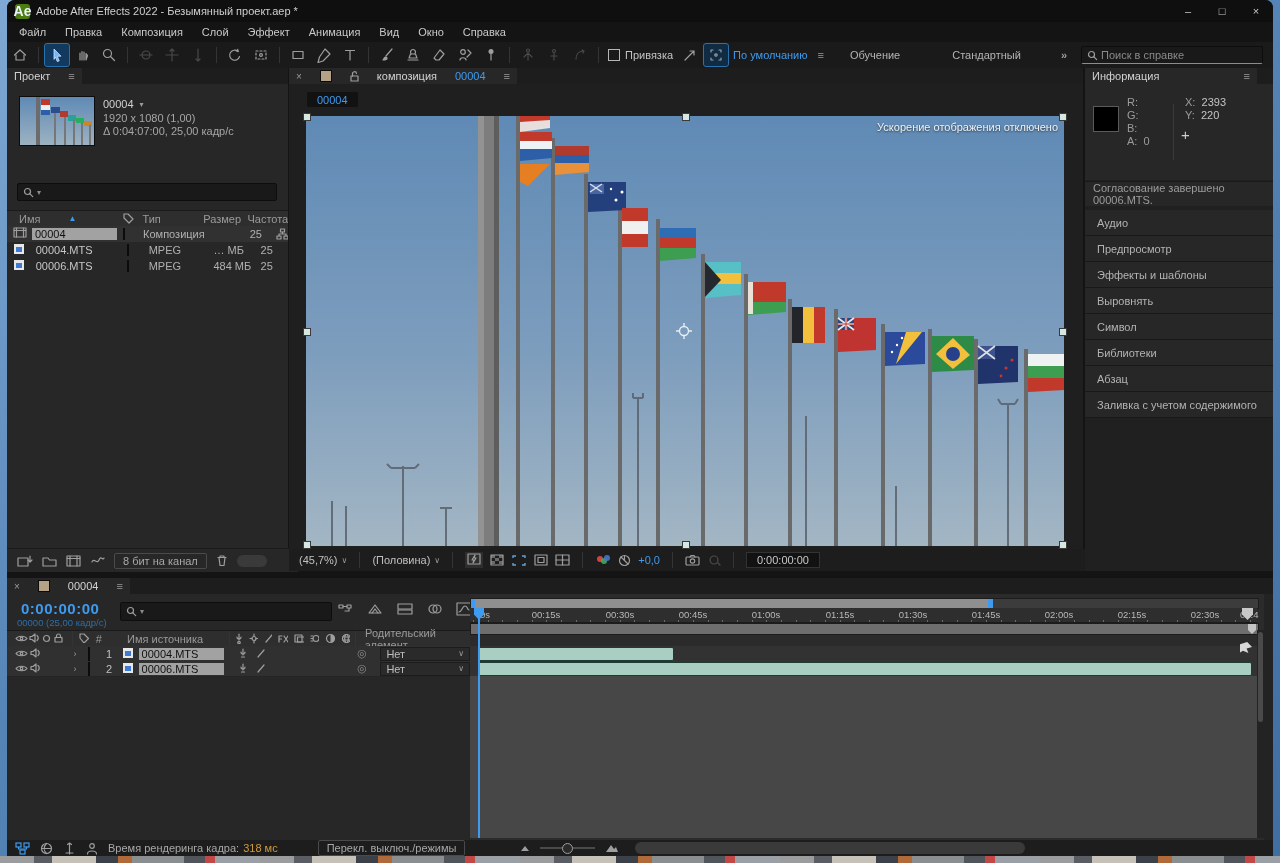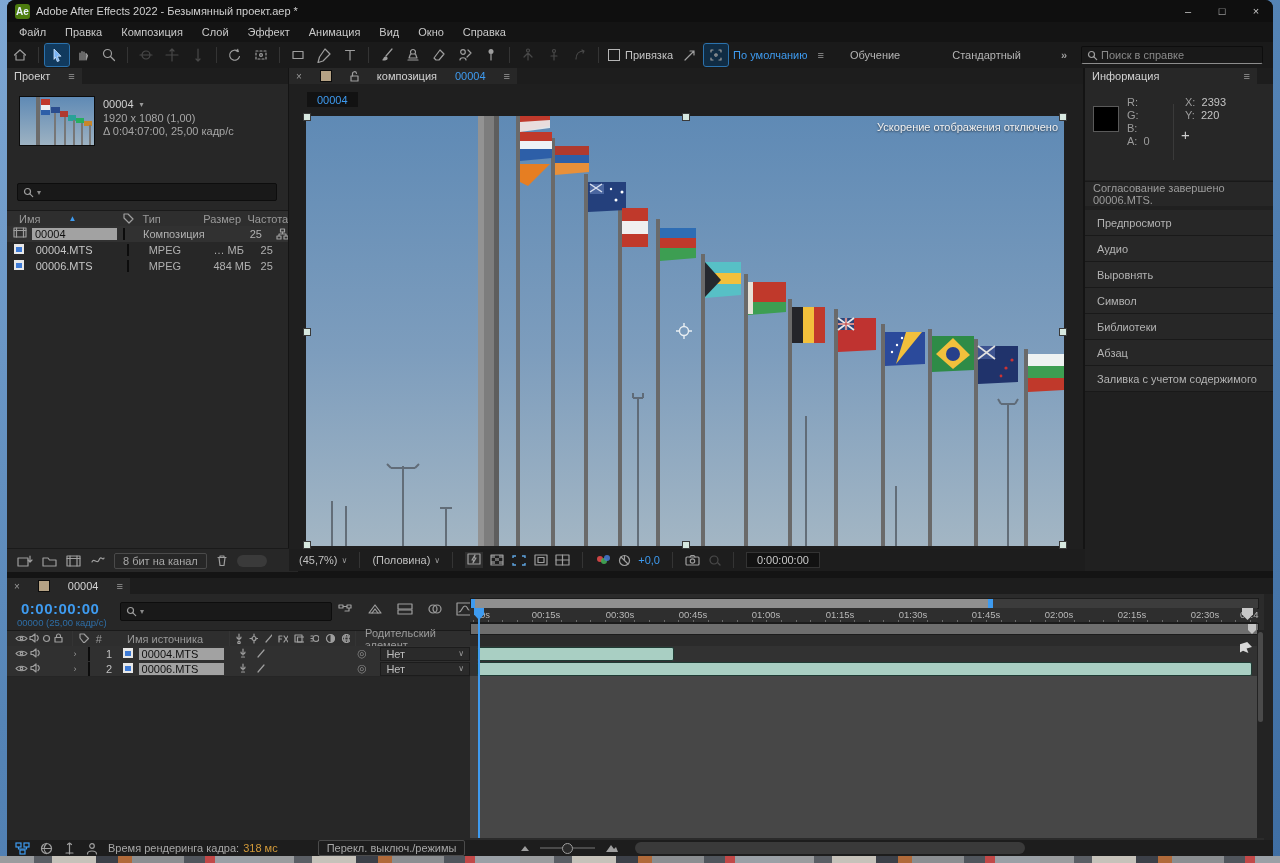--- a/index.html
+++ b/index.html
@@ -6,21 +6,21 @@
   body{width:1280px;height:863px;position:relative;overflow:hidden;
        background:linear-gradient(150deg,#7fa8d4 0%,#5584b6 45%,#3f6ea3 100%);
        font-family:"Liberation Sans",sans-serif;font-size:11px;color:#bdbdbd;
        -webkit-font-smoothing:antialiased}
   .abs{position:absolute}
   .row{display:flex;align-items:center}
   .window{position:absolute;left:7px;top:0;width:1266px;height:856px;background:#141414;
           border-radius:8px 8px 0 0;overflow:hidden}
   
   .titlebar{position:absolute;left:0;top:0;width:100%;height:22px;background:#0f0f0f;display:flex;align-items:center}
-  .ae-logo{width:15px;height:15px;border-radius:3px;background:#4d7c0f;color:#eaf2ff;font-size:10px;font-weight:bold;
+  .ae-logo{width:15px;height:15px;border-radius:3px;background:#4d7c0f;color:#eaf2ff;font-size:14px;font-weight:bold;
            display:flex;align-items:center;justify-content:center;margin:0 6px 0 8px}
   .win-btn{width:34px;text-align:center;color:#c8c8c8;font-size:11px}
   .menubar{position:absolute;left:0;top:22px;width:100%;height:20px;background:#141414;display:flex;align-items:center;gap:19px;padding-left:12px}
   .menu-item{color:#c9c9c9}
   .toolbar{position:absolute;left:0;top:42px;width:100%;height:26px;background:#1a1a1a;display:flex;align-items:center}
   .tslot{width:24px;height:22px;display:flex;align-items:center;justify-content:center;margin:0 1px;border-radius:2px}
   .tslot.active{background:#113a5e;outline:1px solid #2b72ad}
   .tsep{width:1px;height:16px;background:#343434;margin:0 5px}
   .dim{opacity:.35}
   svg.ic *{stroke:#9e9e9e;fill:none;stroke-width:1.2;stroke-linecap:round;stroke-linejoin:round}
@@ -534,24 +534,27 @@
       <span class="abs" style="left:88px;top:20px;width:1px;height:56px;background:#3a3a3a"></span>
       <div class="abs" style="left:100px;top:12px;line-height:13px;color:#9c9c9c">
         <div><span>X:</span>&nbsp;&nbsp;<span style="color:#c4c4c4">2393</span></div>
         <div><span>Y:</span>&nbsp;&nbsp;<span style="color:#c4c4c4">220</span></div>
       </div>
       <span class="abs" style="left:96px;top:42px;font-size:15px;color:#cfcfcf">+</span>
     </div>
     <div class="abs" style="left:0;top:113px;width:188px;height:24px;background:#272727;border-top:1px solid #191919;display:flex;align-items:center;padding-left:8px;color:#9c9c9c">Согласование завершено 00006.MTS.</div>
     <div class="abs" style="left:0;top:142px;width:188px">
       <div class="sideitem">
+          <span>Аудио</span>
+        </div>
+      <div class="sideitem">
           <span>Предпросмотр</span>
         </div>
       <div class="sideitem">
-          <span>Аудио</span>
+          <span>Эффекты и шаблоны</span>
         </div>
       <div class="sideitem">
           <span>Выровнять</span>
         </div>
       <div class="sideitem">
           <span>Символ</span>
         </div>
       <div class="sideitem">
           <span>Библиотеки</span>
         </div>

